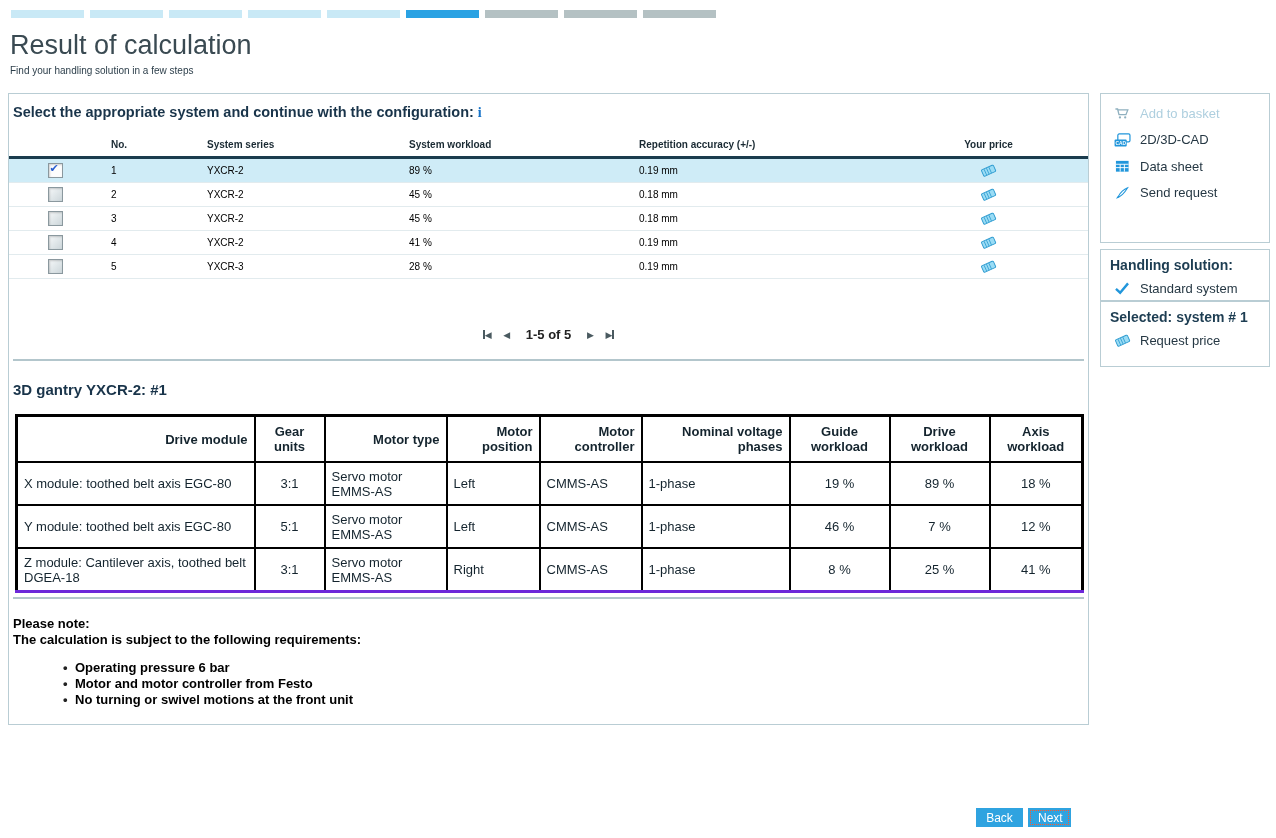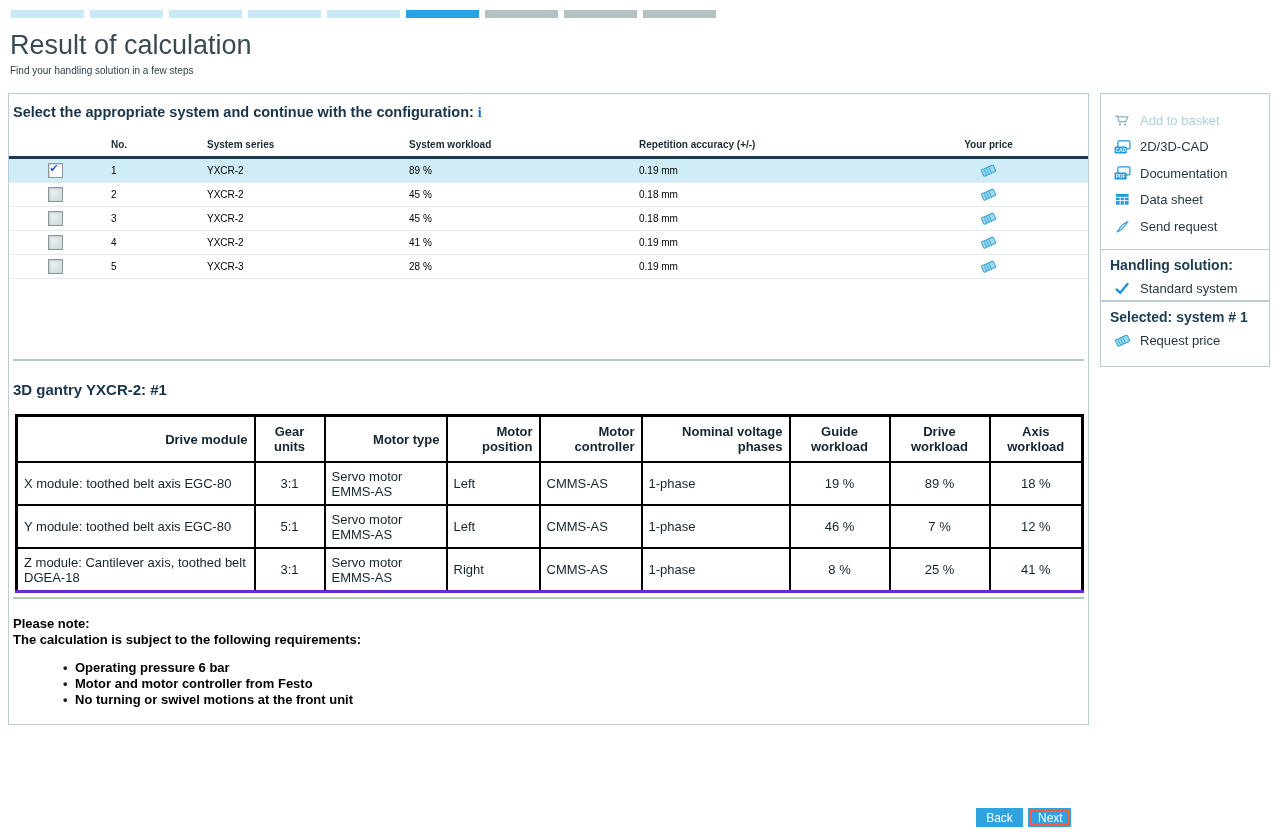--- a/index.html
+++ b/index.html
@@ -49,21 +49,21 @@
   .detail-table th.center,.detail-table td.center{text-align:center;}
   .detail-table td{height:35px;vertical-align:middle;}
   .detail-table tr:last-child td{border-bottom:3px solid #6d28d9;}
   
   .note{position:absolute;left:4px;top:522px;font-size:13px;color:#000;line-height:16px;font-weight:bold;}
   .note ul{margin:12px 0 0 0;padding-left:50px;list-style:none;}
   .note li{position:relative;padding-left:12px;line-height:16px;}
   .note li::before{content:"\2022";position:absolute;left:0;top:0;color:#222;}
   
   .side{position:absolute;left:1100px;width:168px;border:1px solid #b9cdd4;background:#fff;}
-  .box1{top:93px;height:142px;padding-top:13px;}
+  .box1{top:93px;height:142px;padding-top:6px;}
   .box2{top:249px;height:50px;}
   .box3{top:301px;height:64px;}
   .side-item{display:flex;align-items:center;gap:9px;padding-left:12px;height:26.5px;font-size:13px;color:#263844;cursor:pointer;}
   .side-item .ic{width:18px;display:inline-flex;justify-content:center;}
   .side-item.disabled{color:#aecfdf;cursor:default;}
   .side-title{font-size:14px;font-weight:bold;color:#1d3d52;padding:7px 0 2px 9px;}
   
   .btn{position:absolute;top:808px;height:19px;border:none;background:#2fa3e0;color:#fff;font-size:12px;
        font-family:"Liberation Sans",sans-serif;padding:0 10px;cursor:pointer;}
   .btn.back{left:948px;width:47px;margin-left:28px;}
@@ -183,20 +183,27 @@
                   <rect x="2" y="4.5" width="14" height="7.5" rx="1.2" fill="#9adcf5" stroke="#2d9bd0" stroke-width="1"></rect>
                   <line x1="5.2" y1="4.8" x2="5.2" y2="11.8" stroke="#2d9bd0" stroke-width="0.8"></line>
                   <line x1="8" y1="4.8" x2="8" y2="11.8" stroke="#2d9bd0" stroke-width="0.8"></line>
                   <line x1="10.8" y1="4.8" x2="10.8" y2="11.8" stroke="#2d9bd0" stroke-width="0.8"></line>
                 </g>
               </svg></span></td>
         </tr>
       </tbody>
   </table>
 
+  <div class="pagination">
+    <span class="pg"><span class="bar"></span>◀</span>
+    <span class="pg">◀</span>
+    <span class="pg-label">1-5 of 5</span>
+    <span class="pg">▶</span>
+    <span class="pg">▶<span class="bar"></span></span>
+  </div>
 
   <div class="sep sep1"></div>
 
   <h2 class="detail-heading">3D gantry YXCR-2: #1</h2>
 
   <table class="detail-table" id="detail-table">
       <colgroup>
         <col style="width: 238px;">
         <col style="width: 70px;">
         <col style="width: 122px;">
@@ -286,30 +293,20 @@
         <svg viewBox="0 0 18 15" width="17" height="14">
           <rect x="4" y="1" width="13" height="8.5" rx="1.5" fill="none" stroke="#2196db" stroke-width="1.3"></rect>
           <rect x="0.5" y="7" width="13" height="7.5" rx="1" fill="#2196db"></rect>
           <text x="7" y="13" font-size="5.2" font-weight="bold" fill="#fff" text-anchor="middle" font-family="Liberation Sans,sans-serif">CAD</text>
         </svg>
       </span>
       <span>2D/3D-CAD</span>
     </div>
     <div class="side-item">
       <span class="ic">
-        <svg viewBox="0 0 18 15" width="17" height="14">
-          <rect x="4" y="1" width="13" height="8.5" rx="1.5" fill="none" stroke="#2196db" stroke-width="1.3"></rect>
-          <rect x="0.5" y="7" width="13" height="7.5" rx="1" fill="#2196db"></rect>
-          <text x="7" y="13" font-size="5.2" font-weight="bold" fill="#fff" text-anchor="middle" font-family="Liberation Sans,sans-serif">PDF</text>
-        </svg>
-      </span>
-      <span>Documentation</span>
-    </div>
-    <div class="side-item">
-      <span class="ic">
         <svg viewBox="0 0 16 16" width="15" height="15">
           <rect x="1" y="2" width="13.5" height="11.5" fill="#2196db"></rect>
           <line x1="1" y1="5.6" x2="14.5" y2="5.6" stroke="#fff" stroke-width="1"></line>
           <line x1="1" y1="9.2" x2="14.5" y2="9.2" stroke="#fff" stroke-width="1"></line>
           <line x1="5.5" y1="5.6" x2="5.5" y2="13.5" stroke="#fff" stroke-width="1"></line>
           <line x1="10" y1="5.6" x2="10" y2="13.5" stroke="#fff" stroke-width="1"></line>
         </svg>
       </span>
       <span>Data sheet</span>
     </div>

